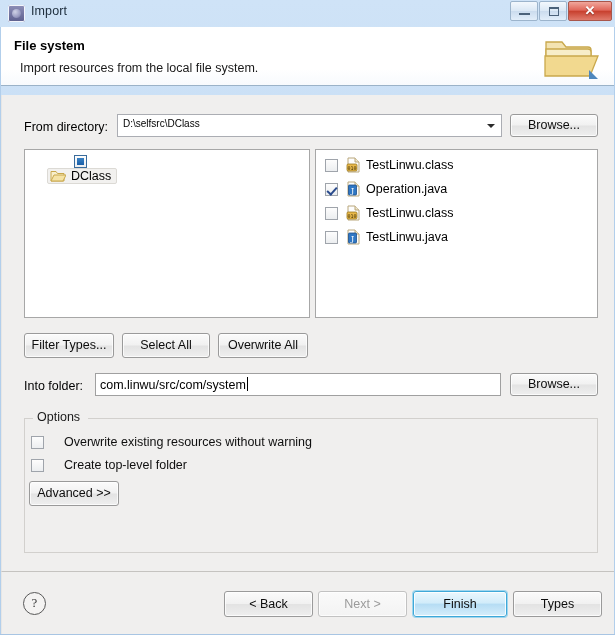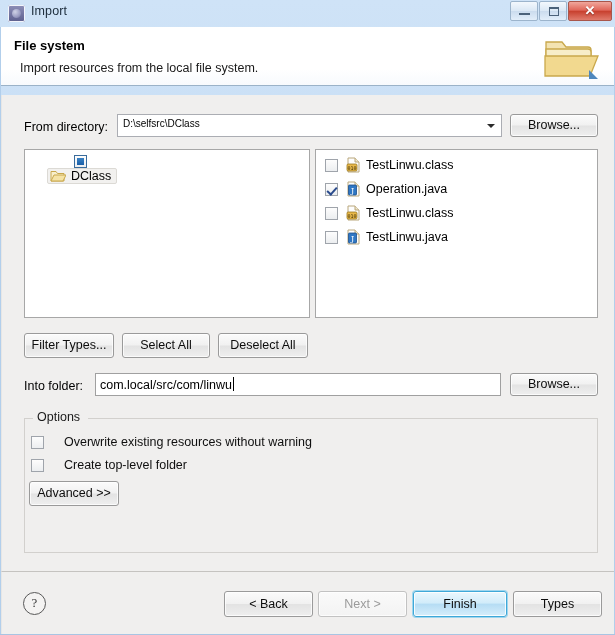--- a/index.html
+++ b/index.html
@@ -449,25 +449,25 @@
           <path d="M9 1 v4 h4" fill="#efe6cb" stroke="#b9a77c" stroke-width="1"></path>
           <rect x="2.5" y="4" width="8" height="10" rx="1" fill="#2f77c4" stroke="#1d4f8a" stroke-width=".8"></rect>
           <text x="6.5" y="12" font-size="8" text-anchor="middle" fill="#ffffff" font-family="DejaVu Serif, serif">J</text>
         </svg>
         <span class="name">TestLinwu.java</span>
       </div>
     </div>
 
     <div class="btn" style="left:22px; top:238px; width:90px; height:25px; line-height:23px;">Filter Types...</div>
     <div class="btn" style="left:120px; top:238px; width:88px; height:25px; line-height:23px;">Select All</div>
-    <div class="btn" style="left:216px; top:238px; width:90px; height:25px; line-height:23px;">Deselect All</div>
+    <div class="btn" style="left:216px; top:238px; width:90px; height:25px; line-height:23px;">Overwrite All</div>
 
     <div class="lbl" style="left:22px; top:284px;">Into folder:</div>
     <div class="textinput" style="left:93px; top:278px; width:406px;">
-      <span class="val"><span>com.local/src/com/linwu</span><span class="caret"></span></span>
+      <span class="val"><span>com.linwu/src/com/system</span><span class="caret"></span></span>
     </div>
     <div class="btn" style="left:508px; top:278px; width:88px; height:23px; line-height:21px;">Browse...</div>
 
     <div class="group" style="left:22px; top:323px; width:574px; height:135px;">
       <div class="g-top-l" style="left:0; width:8px;"></div>
       <div class="g-top-r" style="left:63px; right:0;"></div>
       <div class="g-legend">Options</div>
 
       <div class="opt-row" style="left:6px; top:17px;">
         <span class="cb"></span>

